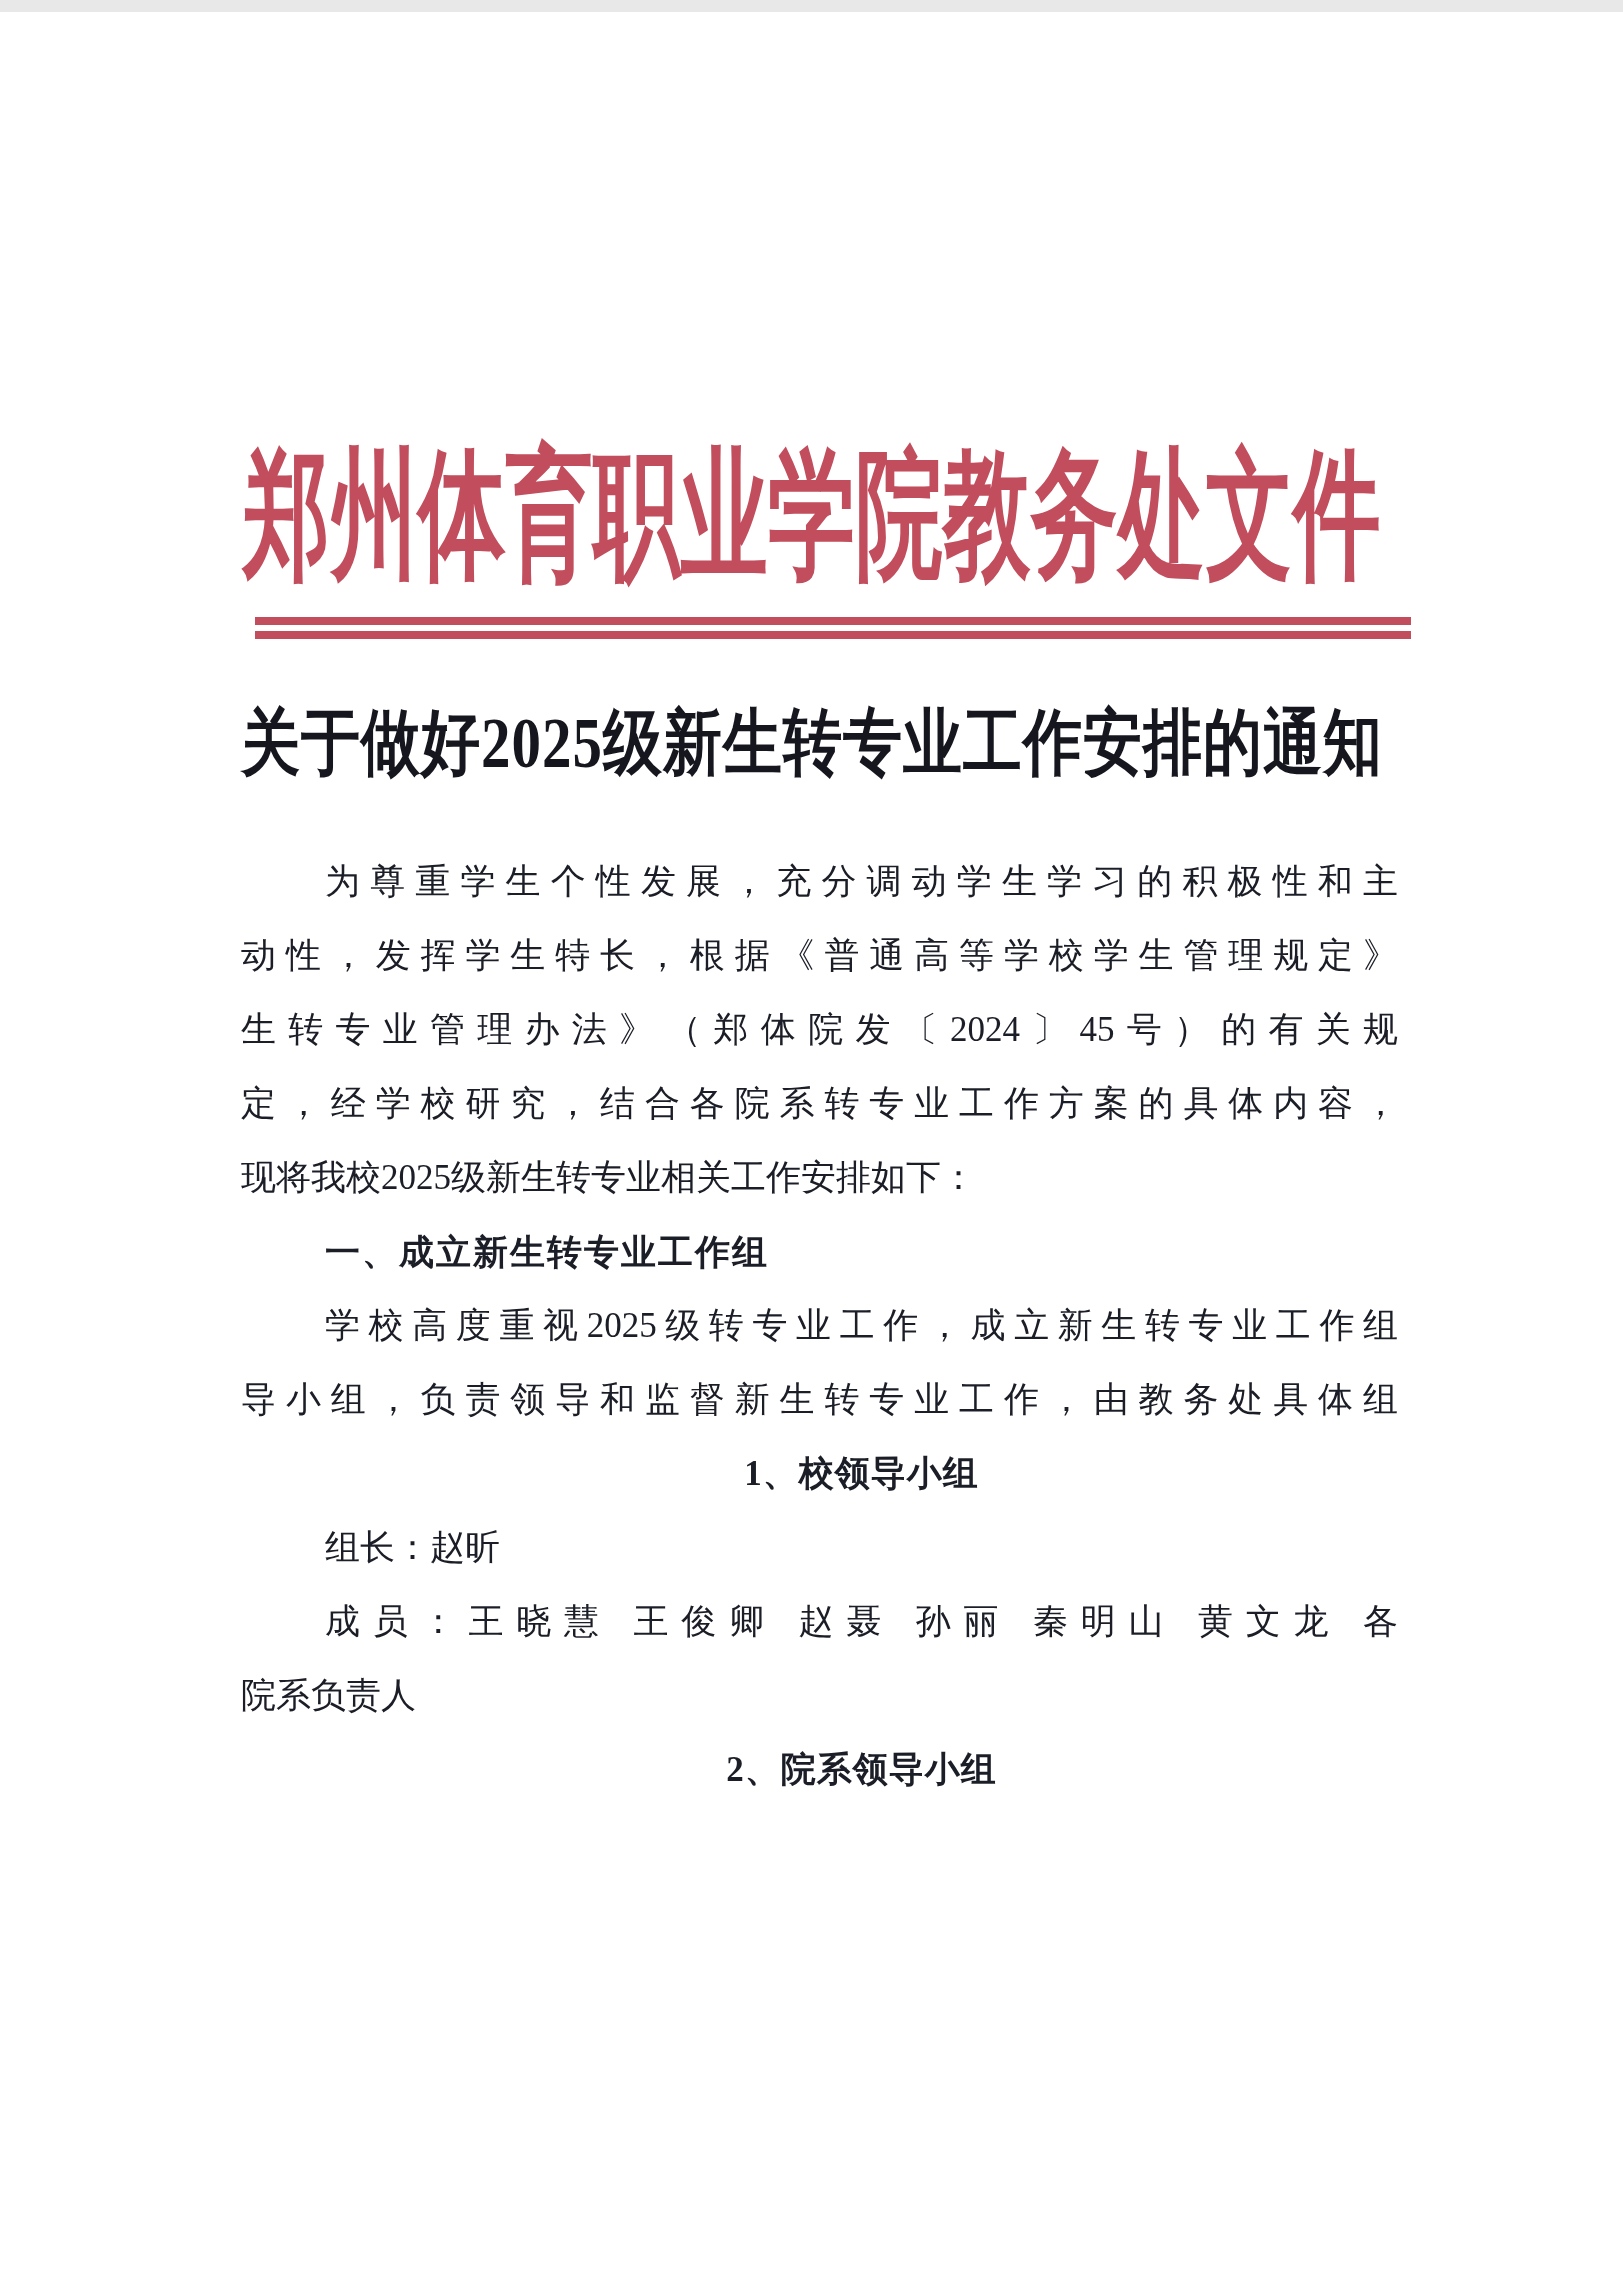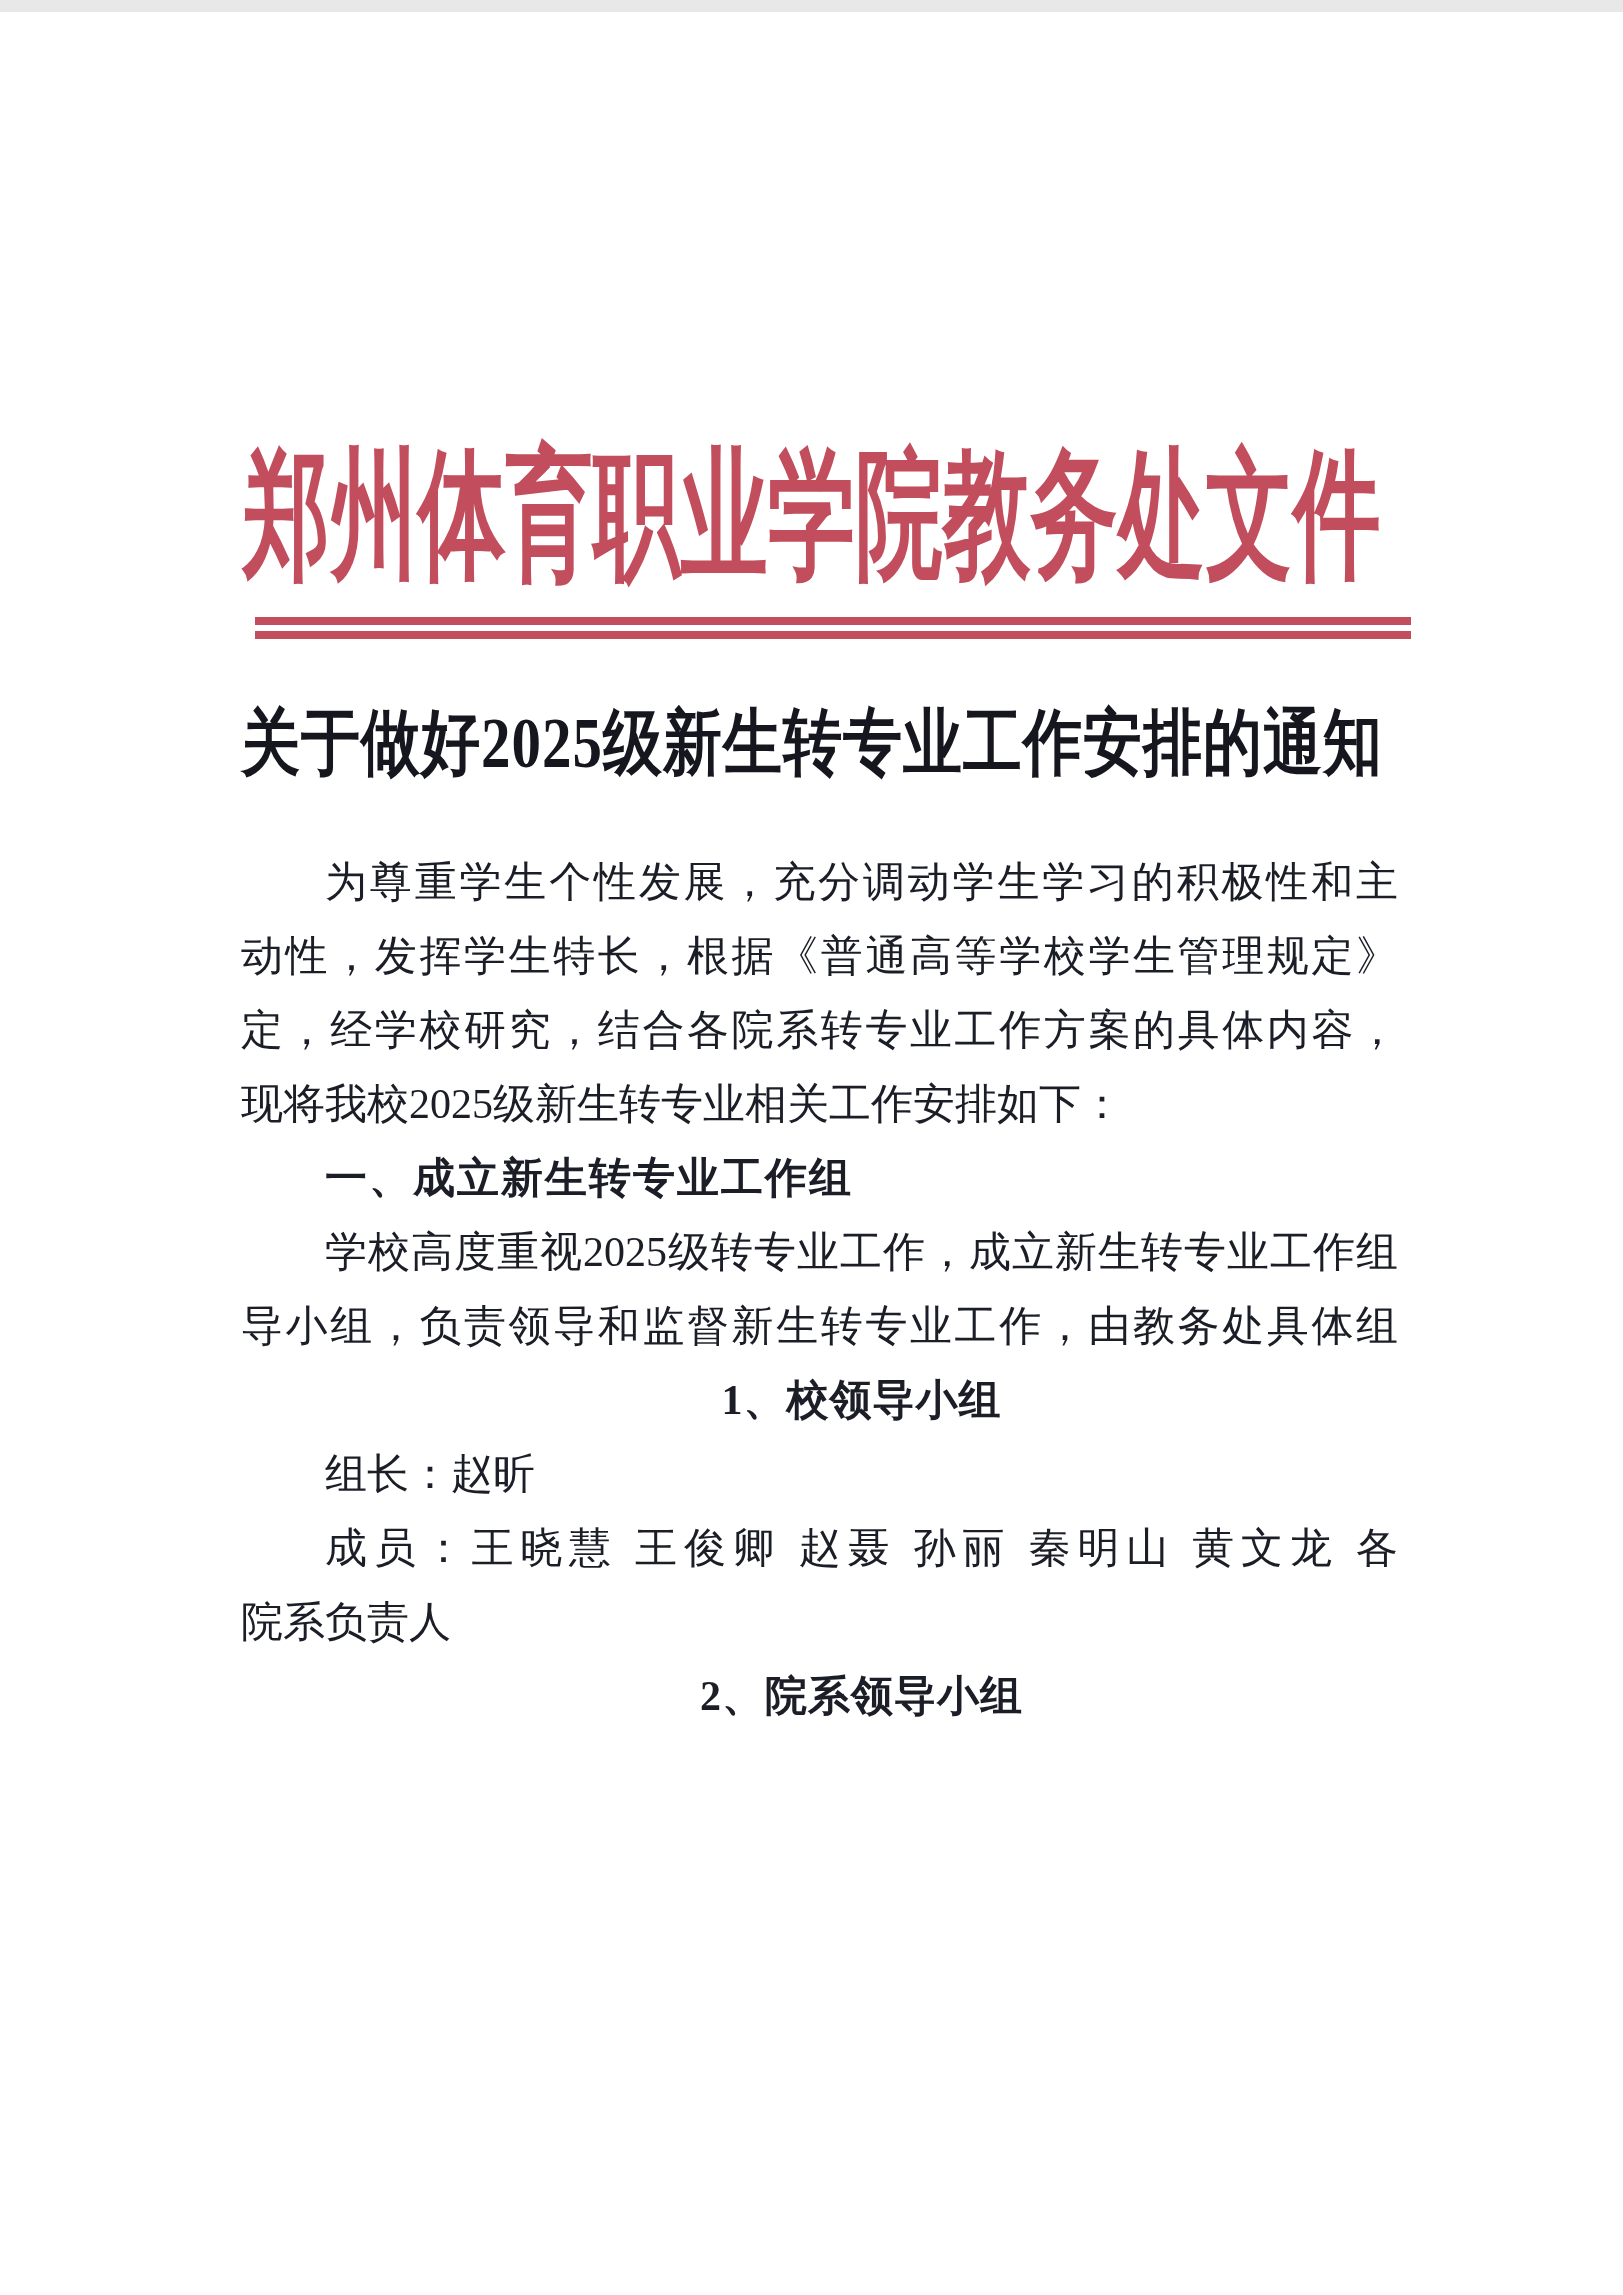--- a/index.html
+++ b/index.html
@@ -58,21 +58,21 @@
     transform: scaleY(1.22);
     transform-origin: 50% 0;
     line-height: 1;
   }
   
   .body-block {
     position: absolute;
     top: 833px;
     left: 241px;
     width: 1157px;
-    font-size: 42px;
+    font-size: 35px;
   }
   .ln {
     height: 74px;
     line-height: 74px;
     overflow: hidden;
   }
   .ind { text-indent: 84px; }
   .fill {
     text-align: justify;
     text-align-last: justify;
@@ -94,20 +94,21 @@
   <div class="letterhead">郑州体育职业学院教务处文件</div>
 
   <div class="rule rule-top"></div>
   <div class="rule rule-bottom"></div>
 
   <h1 class="doc-title">关于做好2025级新生转专业工作安排的通知</h1>
 
   <div class="body-block">
     <div class="ln ind fill">为尊重学生个性发展，充分调动学生学习的积极性和主</div>
     <div class="ln fill">动性，发挥学生特长，根据《普通高等学校学生管理规定》</div>
+    <div class="ln fill">生转专业管理办法》（郑体院发〔2024〕45号）的有关规</div>
     <div class="ln fill">定，经学校研究，结合各院系转专业工作方案的具体内容，</div>
     <div class="ln nowrap">现将我校2025级新生转专业相关工作安排如下：</div>
     <div class="ln ind sec nowrap">一、成立新生转专业工作组</div>
     <div class="ln ind fill">学校高度重视2025级转专业工作，成立新生转专业工作组</div>
     <div class="ln fill">导小组，负责领导和监督新生转专业工作，由教务处具体组</div>
     <div class="ln ind sub nowrap">1、校领导小组</div>
     <div class="ln ind nowrap">组长：赵昕</div>
     <div class="ln ind fill">成员：王晓慧 王俊卿 赵聂 孙丽 秦明山 黄文龙 各</div>
     <div class="ln nowrap">院系负责人</div>
     <div class="ln ind sub nowrap">2、院系领导小组</div>

